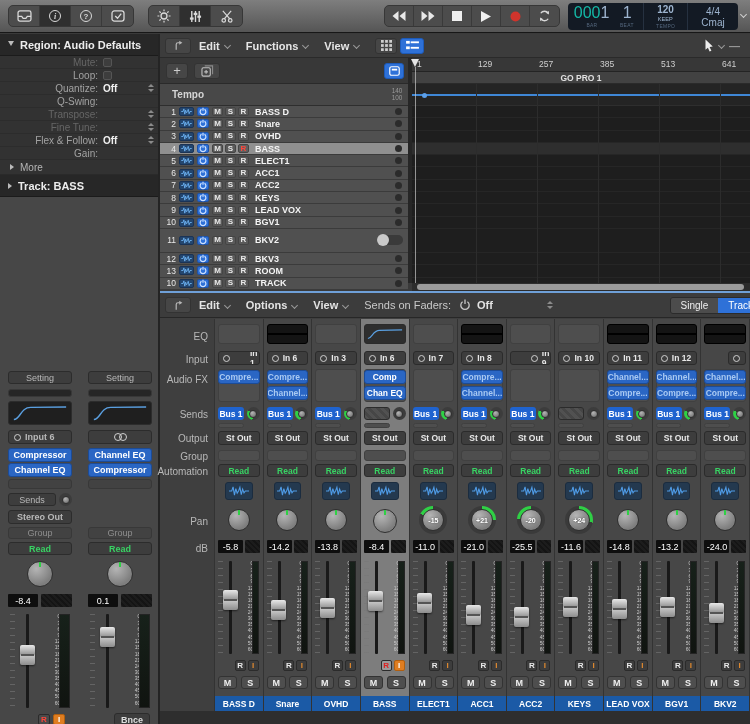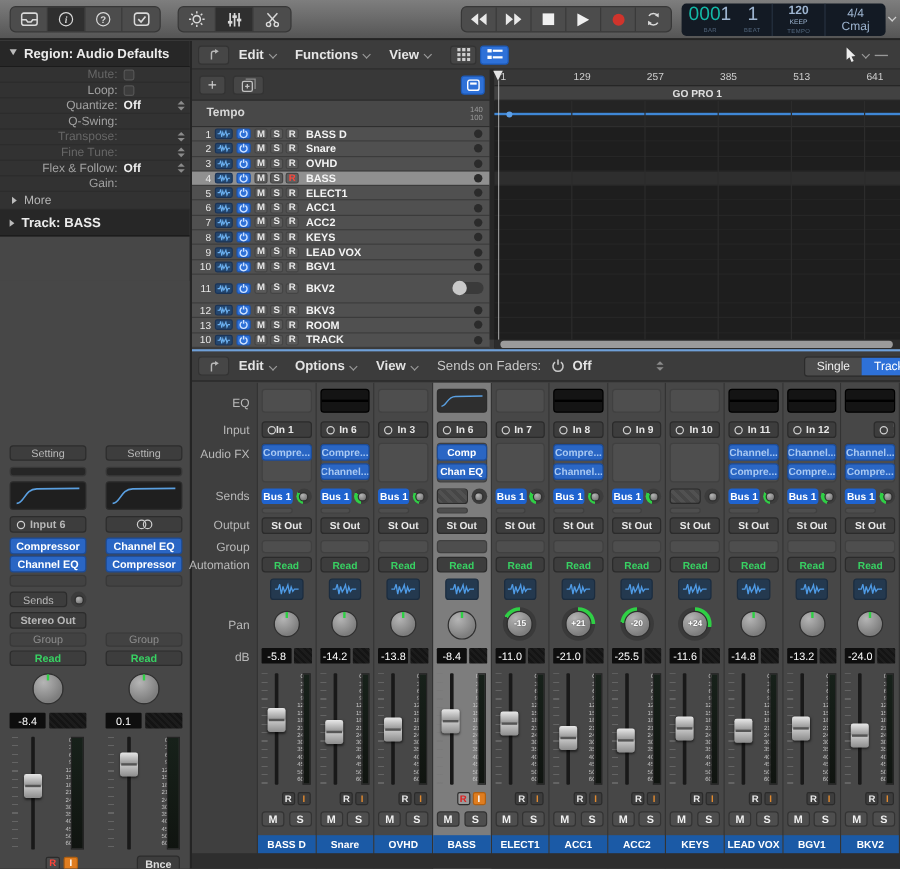--- a/index.html
+++ b/index.html
@@ -888,21 +888,21 @@
               <span>20 –</span>
               <span>30 –</span>
               <span>40 –</span>
               <span>∞ –</span>
             </div>
           </div>
         </div>
       <div id="strips" style="display:flex;flex:1">
           <div class="strip">
             <div class="mslot empty" style="top: 5px; height: 20px;"></div>
-            <div class="mslot" style="top: 32px; height: 14px; justify-content: flex-start; gap: 0; padding-left: 4px;">
+            <div class="mslot" style="top: 32px; height: 14px; justify-content: flex-start; gap: 20px; padding-left: 4px;">
               <span style="width: 7px; height: 7px; border: 1.2px solid rgb(207, 207, 207); border-radius: 50%; flex: 0 0 auto;"></span>
               <span style="font-weight: bold;">In 1</span>
             </div>
             <div class="mslot empty" style="top: 50px; height: 33px;"></div>
             <div class="mslot fx" style="top: 51px; height: 14px;">Compre...</div>
             <div class="buspill" style="top: 88px;">Bus 1</div>
             <div class="sendknob" style="top: 88px; background: conic-gradient(from 190deg, rgb(47, 208, 69) 0deg, rgb(47, 208, 69) 110deg, rgb(60, 60, 60) 110deg, rgb(60, 60, 60) 360deg);">
               <div class="knob-inner" style="left: 2.5px; top: 2.5px; width: 8px; height: 8px;"></div>
             </div>
             <div class="mslot empty" style="top: 104px; height: 5px; right: 19px;"></div>
@@ -1251,21 +1251,21 @@
               <div class="meter" style="right: 0px; width: 7px;"></div>
             </div>
             <div class="mini r" style="top: 341px; right: 17px; width: 11px;">R</div>
             <div class="mini i" style="top: 341px; right: 4px; width: 11px;">I</div>
             <div class="msbtn" style="top: 357px; left: 3px; width: 19px;">M</div>
             <div class="msbtn" style="top: 357px; right: 3px; width: 19px;">S</div>
             <div class="chname" style="top: 377px;">ACC1</div>
           </div>
           <div class="strip">
             <div class="mslot empty" style="top: 5px; height: 20px;"></div>
-            <div class="mslot" style="top: 32px; height: 14px; justify-content: flex-start; gap: 4px; padding-left: 8px;">
+            <div class="mslot" style="top: 32px; height: 14px; justify-content: flex-start; gap: 4px; padding-left: 20px;">
               <span style="width: 7px; height: 7px; border: 1.2px solid rgb(207, 207, 207); border-radius: 50%; flex: 0 0 auto;"></span>
               <span style="font-weight: bold;">In 9</span>
             </div>
             <div class="mslot empty" style="top: 50px; height: 33px;"></div>
             <div class="buspill" style="top: 88px;">Bus 1</div>
             <div class="sendknob" style="top: 88px; background: conic-gradient(from 190deg, rgb(47, 208, 69) 0deg, rgb(47, 208, 69) 110deg, rgb(60, 60, 60) 110deg, rgb(60, 60, 60) 360deg);">
               <div class="knob-inner" style="left: 2.5px; top: 2.5px; width: 8px; height: 8px;"></div>
             </div>
             <div class="mslot empty" style="top: 104px; height: 5px; right: 19px;"></div>
             <div class="mslot" style="top: 112px; height: 14px; font-weight: bold;">St Out</div>

